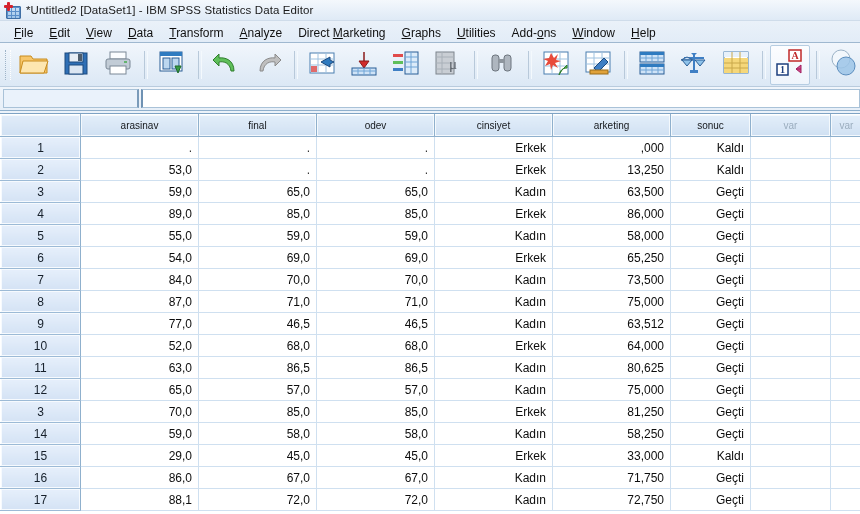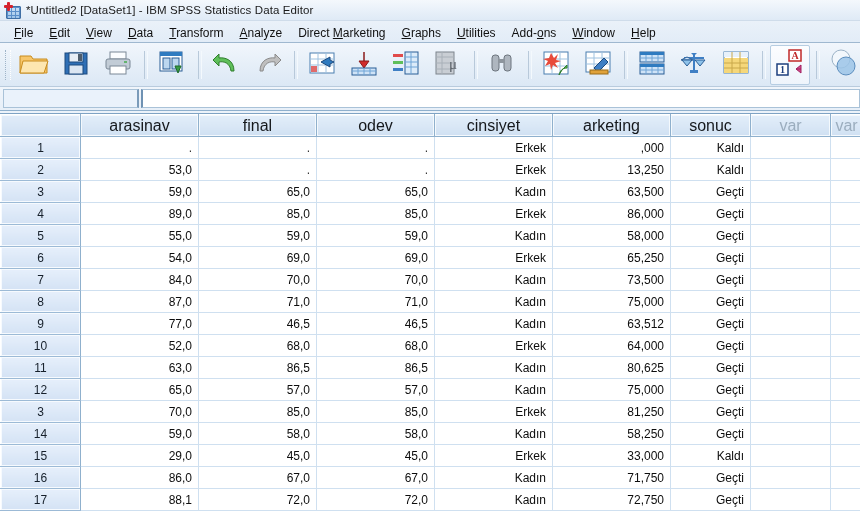--- a/index.html
+++ b/index.html
@@ -175,21 +175,21 @@
   
   thead th {
     background: linear-gradient(to bottom, #e3eefa 0%, #cfe0f2 100%);
     border: 1px solid #ffffff;
     border-right: 1px solid #8fb0cd;
     border-bottom: 1px solid #8fb0cd;
     box-shadow: inset 0 0 0 1px #f4f9fd;
     text-align: center;
     font-weight: normal;
     color: #15181c;
-    font-size: 16px;
+    font-size: 10px;
     height: 25px;
   }
   thead th.corner {
     background: linear-gradient(to bottom, #e1ecf9 0%, #cfe0f2 100%);
     border-right: 1px solid #8fb0cd;
   }
   thead th.placeholder { color: #9badbe; }
 
   tbody td.rowhdr {
     background: linear-gradient(to bottom, #e6effb 0%, #d3e2f4 100%);

